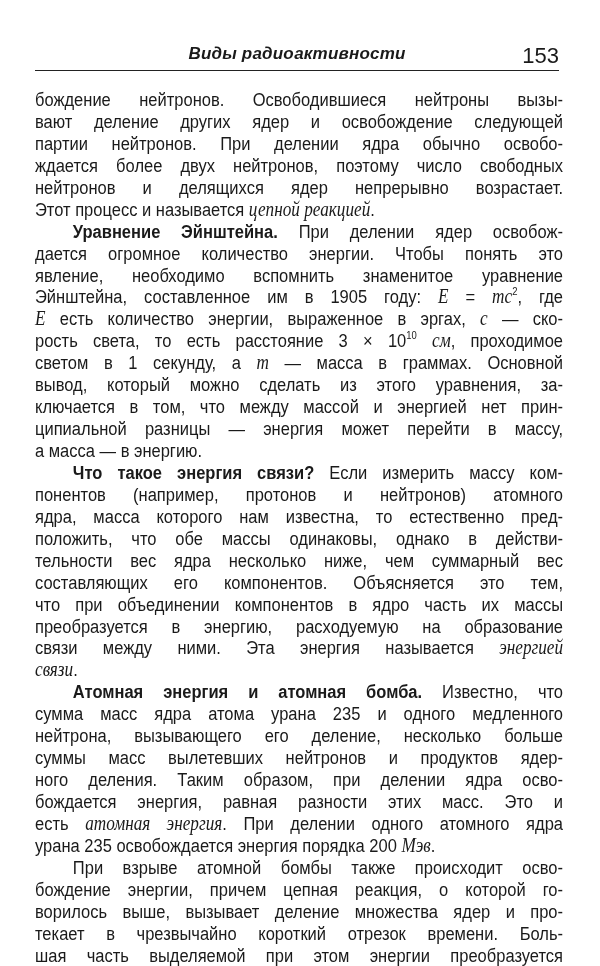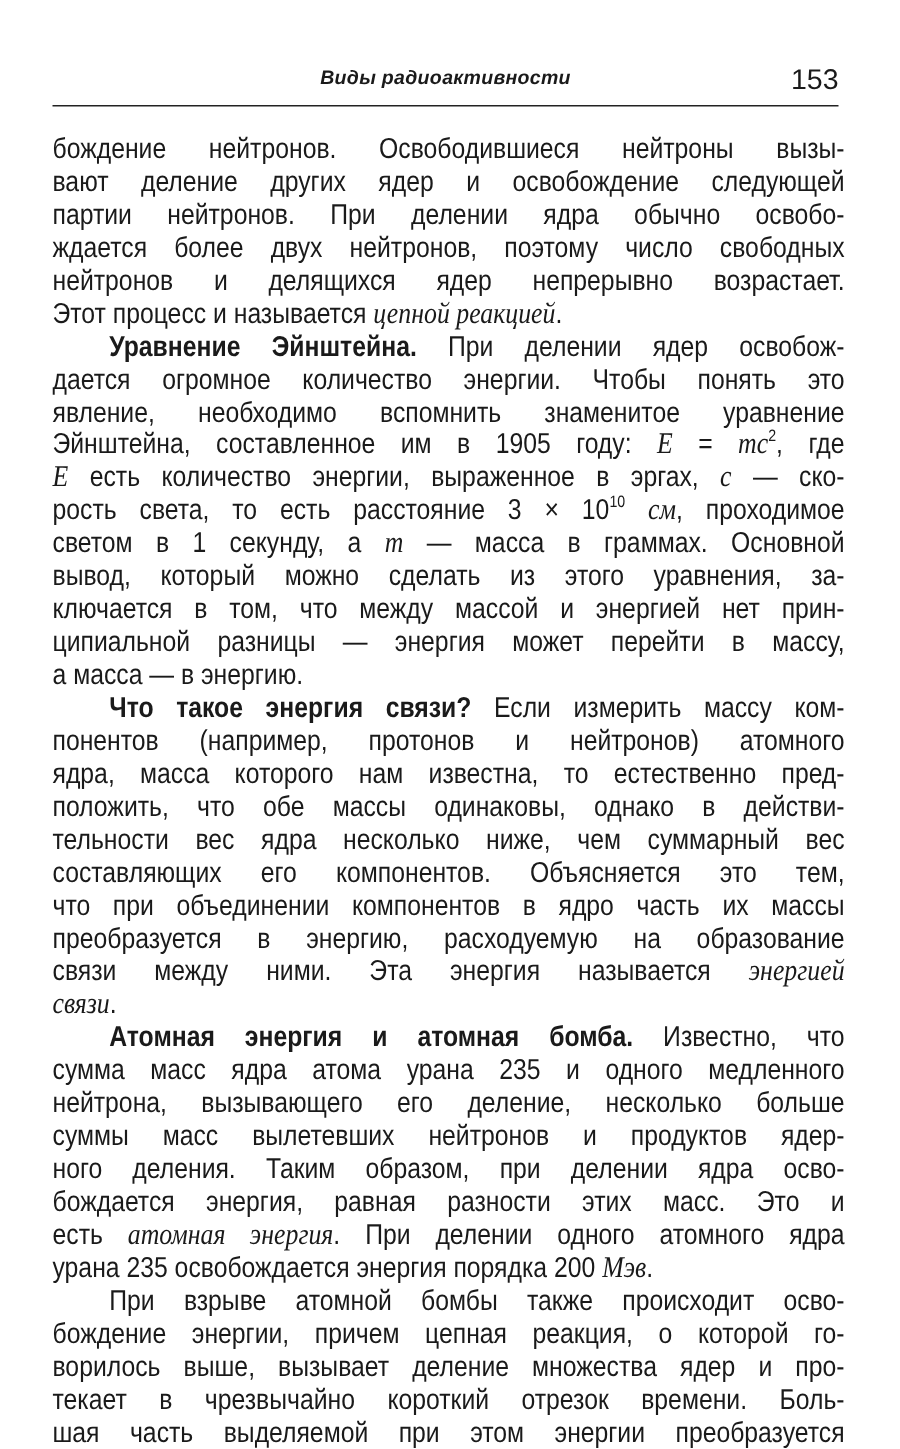--- a/index.html
+++ b/index.html
@@ -8,27 +8,27 @@
       font-family: "Liberation Serif", "DejaVu Serif", serif;
       color: #1a1a1a;
     }
     .page { position: absolute; left: 0; top: 0; width: 600px; height: 966px; }
     .running-head {
       position: absolute; left: 35px; top: 40px; width: 524px; height: 28px;
     }
     .running-title {
       position: absolute; left: 0; width: 524px; text-align: center; top: 4px;
       font-family: "Liberation Sans", "DejaVu Sans", sans-serif;
-      font-style: italic; font-weight: bold; font-size: 13px; letter-spacing: 0.2px;
+      font-style: italic; font-weight: bold; font-size: 17px; letter-spacing: 0.2px;
       color: #1a1a1a;
     }
     .page-number {
       position: absolute; right: 0; top: 3px;
       font-family: "Liberation Sans Narrow", "Liberation Sans", sans-serif;
-      font-size: 19px; color: #1a1a1a;
+      font-size: 22px; color: #1a1a1a;
     }
     .head-rule {
       position: absolute; left: 35px; top: 70px; width: 524px; height: 0;
       border-top: 1.4px solid #222;
     }
     .body-text {
       position: absolute; left: 35px; top: 89px; width: 528px;
       font-family: "Liberation Sans", "DejaVu Sans", sans-serif;
       font-size: 19.2px; line-height: 21.95px;
       transform: scaleX(0.86); transform-origin: left top;

